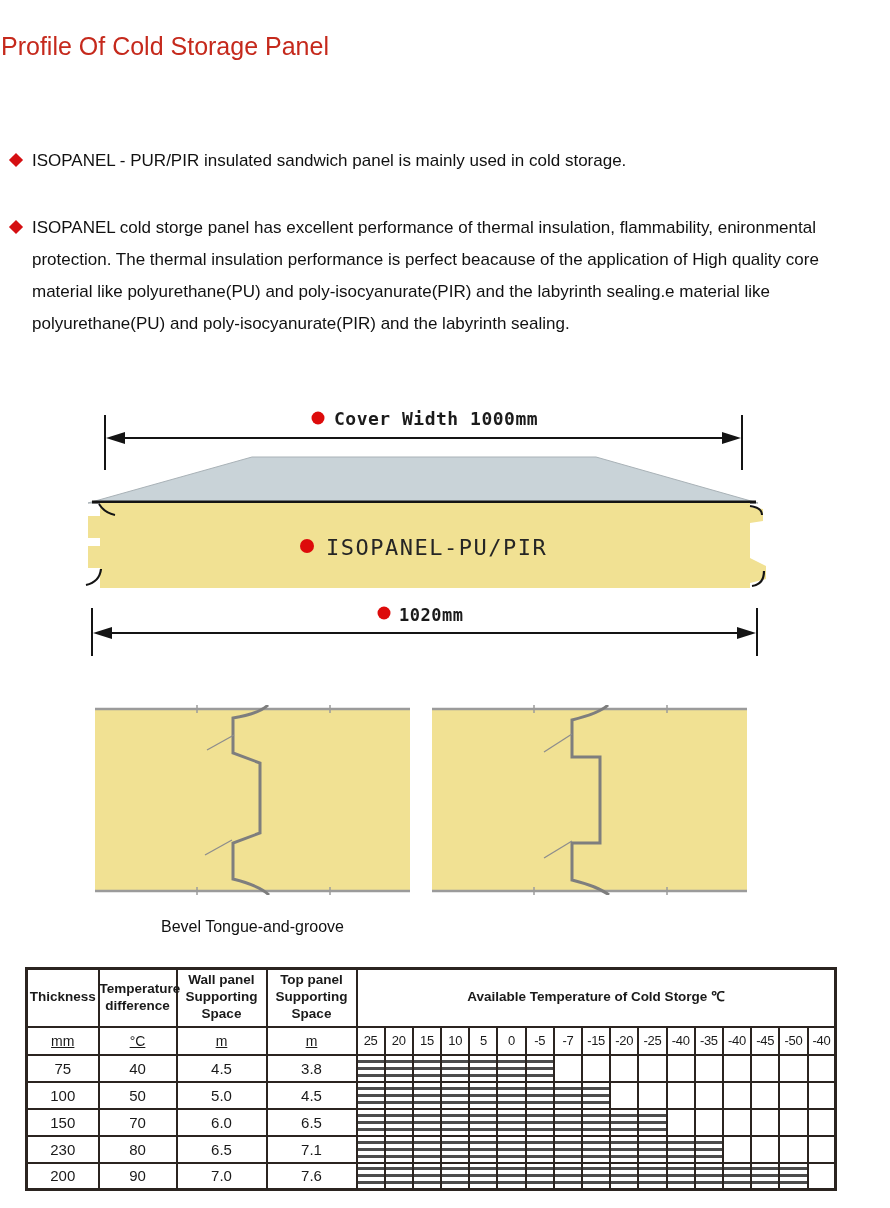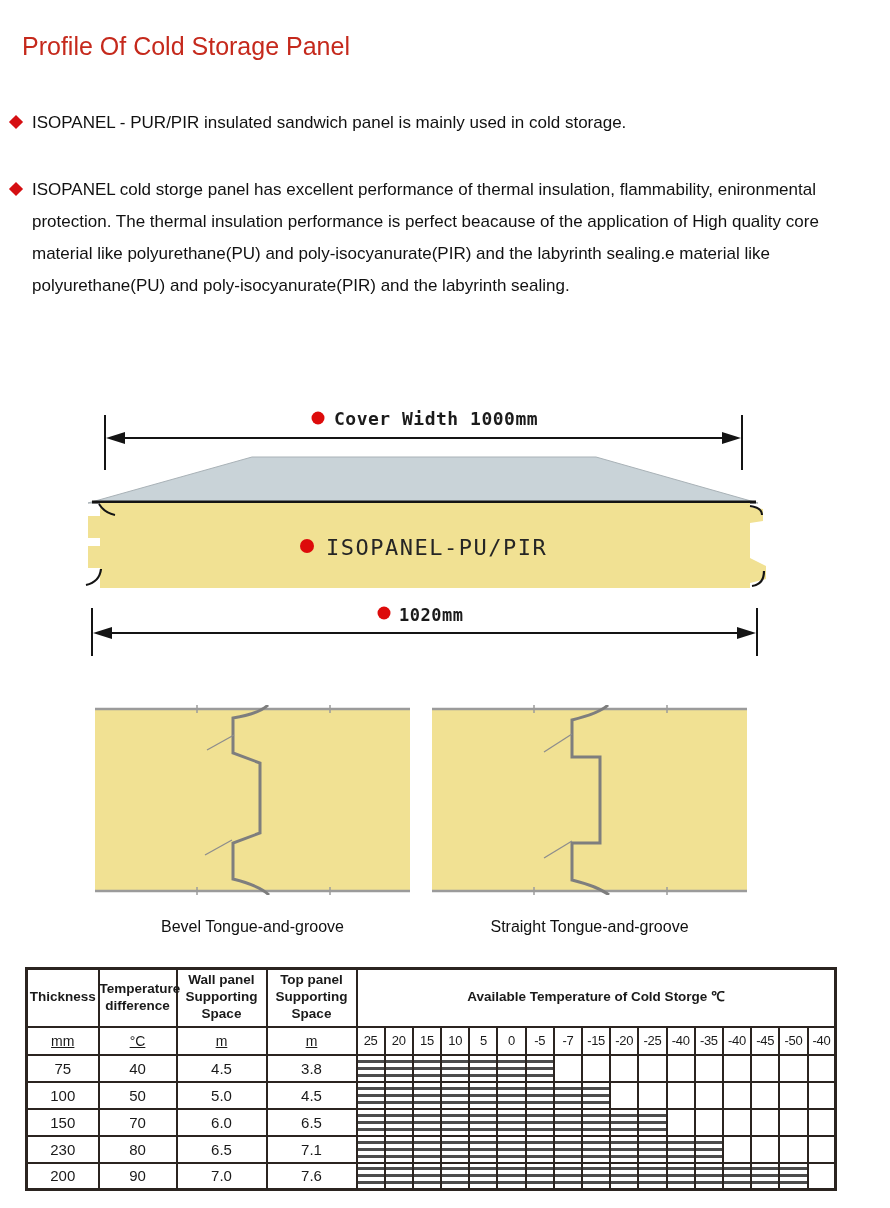--- a/index.html
+++ b/index.html
@@ -1,24 +1,24 @@
 <!DOCTYPE html>
 <html><head>
 <meta charset="utf-8">
 <style>
   html,body{margin:0;padding:0;background:#ffffff;}
   .page{
     position:relative;width:890px;height:1208px;background:#ffffff;
     font-family:"Liberation Sans",sans-serif;color:#1a1a1a;overflow:hidden;
   }
   .page-title{
-    position:absolute;left:22px;top:33px;font-size:25px;line-height:1.1;
+    position:absolute;left:1px;top:33px;font-size:25px;line-height:1.1;
     color:#c5291c;font-weight:400;margin:0;
   }
-  .bullet{position:absolute;left:11px;display:flex;}
+  .bullet{position:absolute;left:11px;display:flex;margin-top:38px;}
   .bullet .diamond{
     width:10px;height:10px;background:#d50f12;transform:rotate(45deg);
     margin-top:10px;margin-right:11px;flex:none;
   }
   .bullet p{margin:0;font-size:17px;line-height:32px;color:#111;}
   #bullet-1{top:107px;width:860px;}
   #bullet-2{top:174px;width:856px;}
   #diagram{position:absolute;left:0;top:390px;}
   .xsection{position:absolute;top:705px;}
   #xs-left{left:95px;}
@@ -117,21 +117,20 @@
     <line x1="102" y1="0" x2="102" y2="8" stroke="#9b9b9b" stroke-width="1.5"></line>
     <line x1="235" y1="0" x2="235" y2="8" stroke="#9b9b9b" stroke-width="1.5"></line>
     <line x1="102" y1="182" x2="102" y2="190" stroke="#9b9b9b" stroke-width="1.5"></line>
     <line x1="235" y1="182" x2="235" y2="190" stroke="#9b9b9b" stroke-width="1.5"></line>
     <path d="M176,0 C169,7 152,12 140,15 L140,52 L168,52 L168,138 L140,138 L140,175 C152,178 168,183 177,190" stroke="#7e7e7e" stroke-width="3" fill="none"></path>
     <line x1="112" y1="47" x2="140" y2="29" stroke="#8d8d8d" stroke-width="1.3"></line>
     <line x1="112" y1="153" x2="140" y2="136" stroke="#8d8d8d" stroke-width="1.3"></line>
   </svg>
 
   <div class="caption" id="cap-left">Bevel Tongue-and-groove</div>
-  <div class="caption" id="cap-right">Straight Tongue-and-groove</div>
 
   <table class="spec">
     <colgroup>
       <col style="width:72px">
         <col style="width:78px">
         <col style="width:90px">
         <col style="width:90px">
       <col span="17" style="width:28.2px">
     </colgroup>
     <thead>

